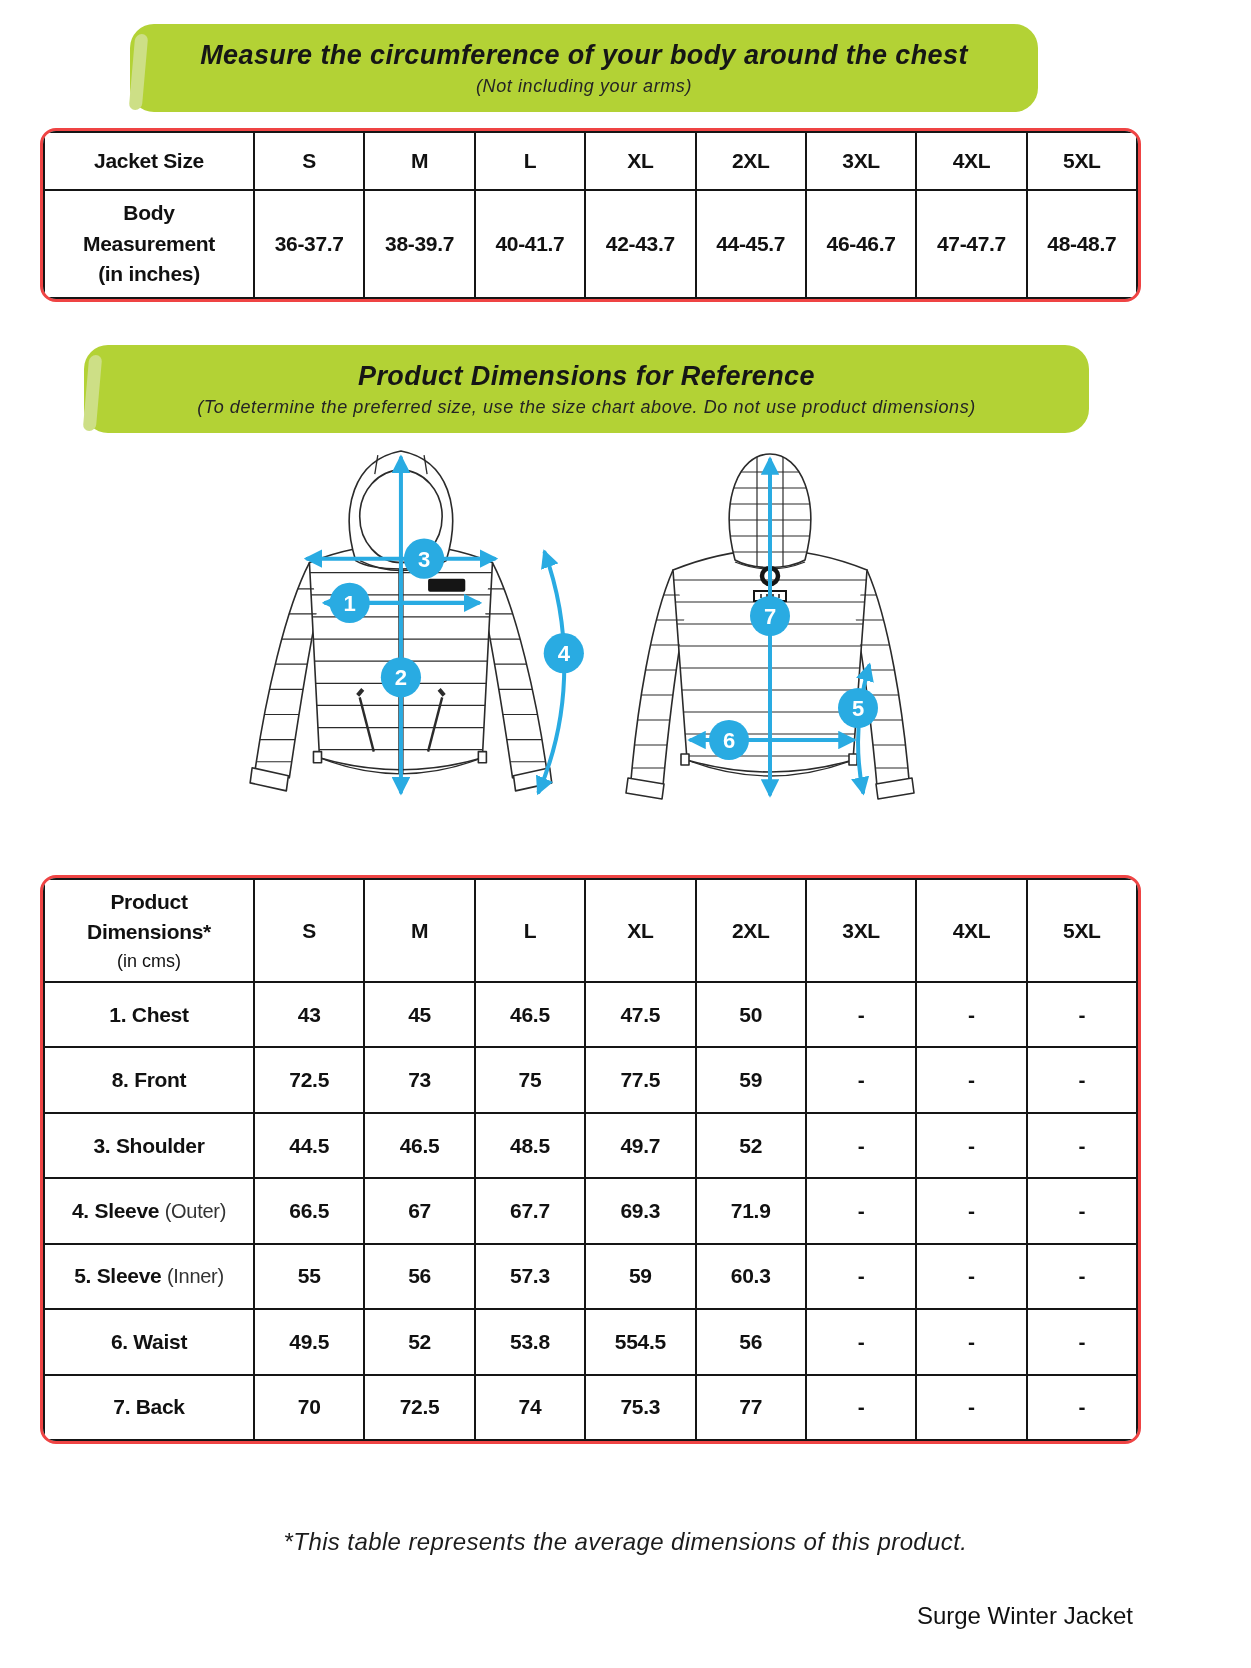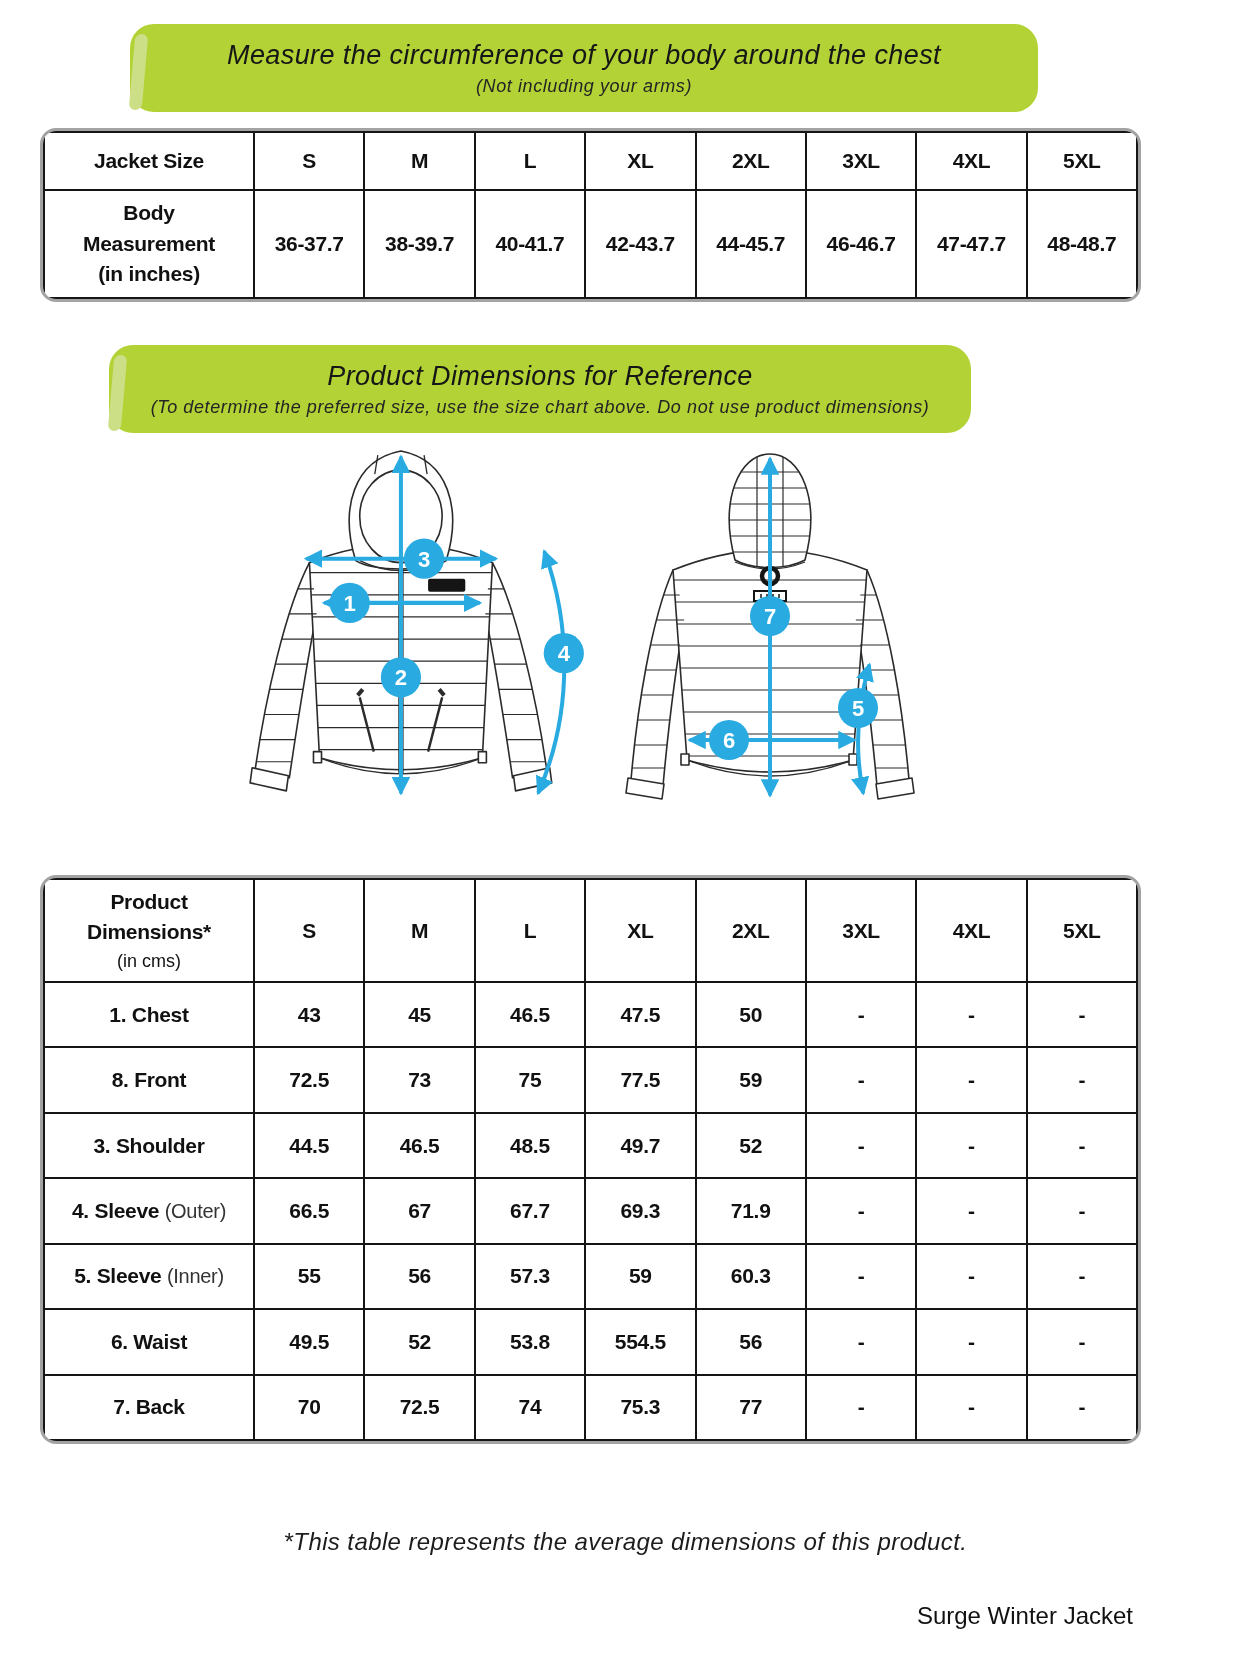--- a/index.html
+++ b/index.html
@@ -22,34 +22,34 @@
     z-index: 1;
   }
   .banner::before {
     content: "";
     position: absolute; left: 2px; top: 10px; bottom: 2px; width: 13px;
     background: #cddf86;
     transform: skewX(-5deg);
     border-radius: 8px;
   }
   .banner-title {
-    font-style: italic; font-weight: normal; font-size: 27px;
+    font-style: italic; font-weight: bold; font-size: 27px;
     letter-spacing: 0.4px; color: #161616;
   }
   .banner-sub {
     font-style: italic; font-weight: normal; font-size: 18px;
     letter-spacing: 0.6px; color: #242424;
   }
   #banner-measure { left: 130px; top: 24px; width: 908px; height: 88px; }
-  #banner-dimensions { left: 109px; top: 345px; width: 862px; height: 88px; }
+  #banner-dimensions { left: 84px; top: 345px; width: 1005px; height: 88px; }
 
   
   .sheet-table-wrap {
     position: absolute;
-    border: 3px solid #a3a3a3;
+    border: 3px solid #ef4444;
     border-radius: 16px;
     overflow: hidden;
     background: #fff;
   }
   #size-table-wrap { left: 40px; top: 128px; width: 1101px; height: 174px; }
   #dim-table-wrap  { left: 40px; top: 875px; width: 1101px; height: 569px; }
 
   table.sheet { border-collapse: collapse; width: 100%; height: 100%; table-layout: fixed; }
   table.sheet td {
     border: 2.5px solid #151515;

